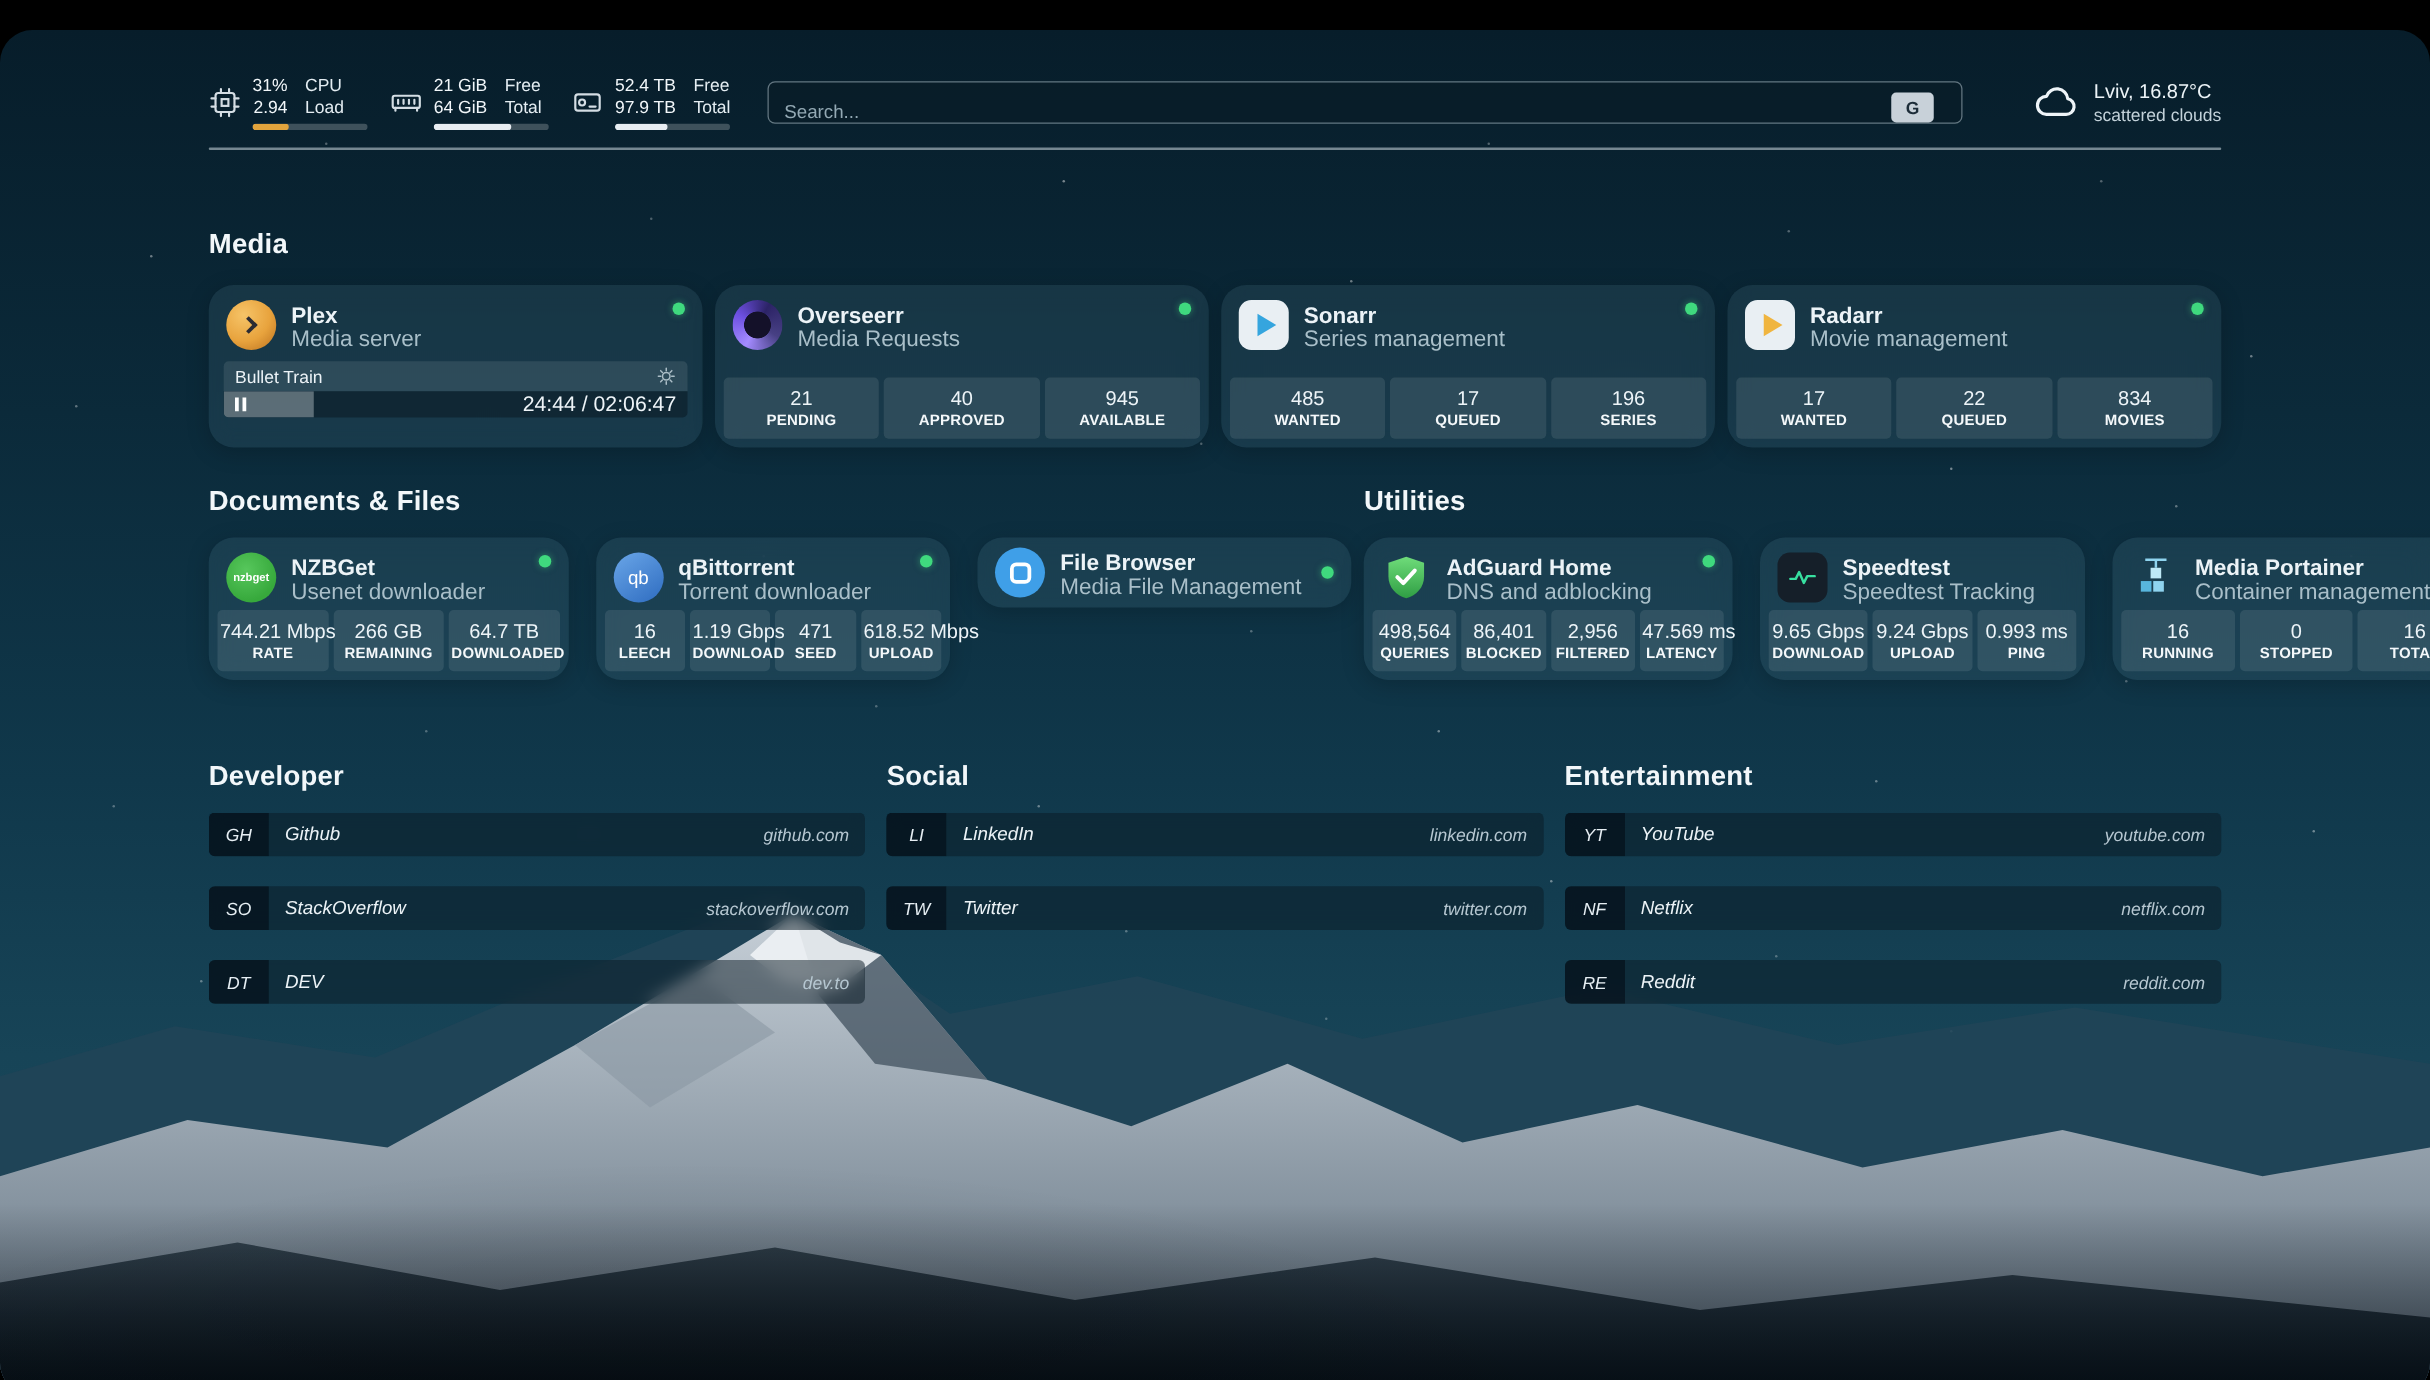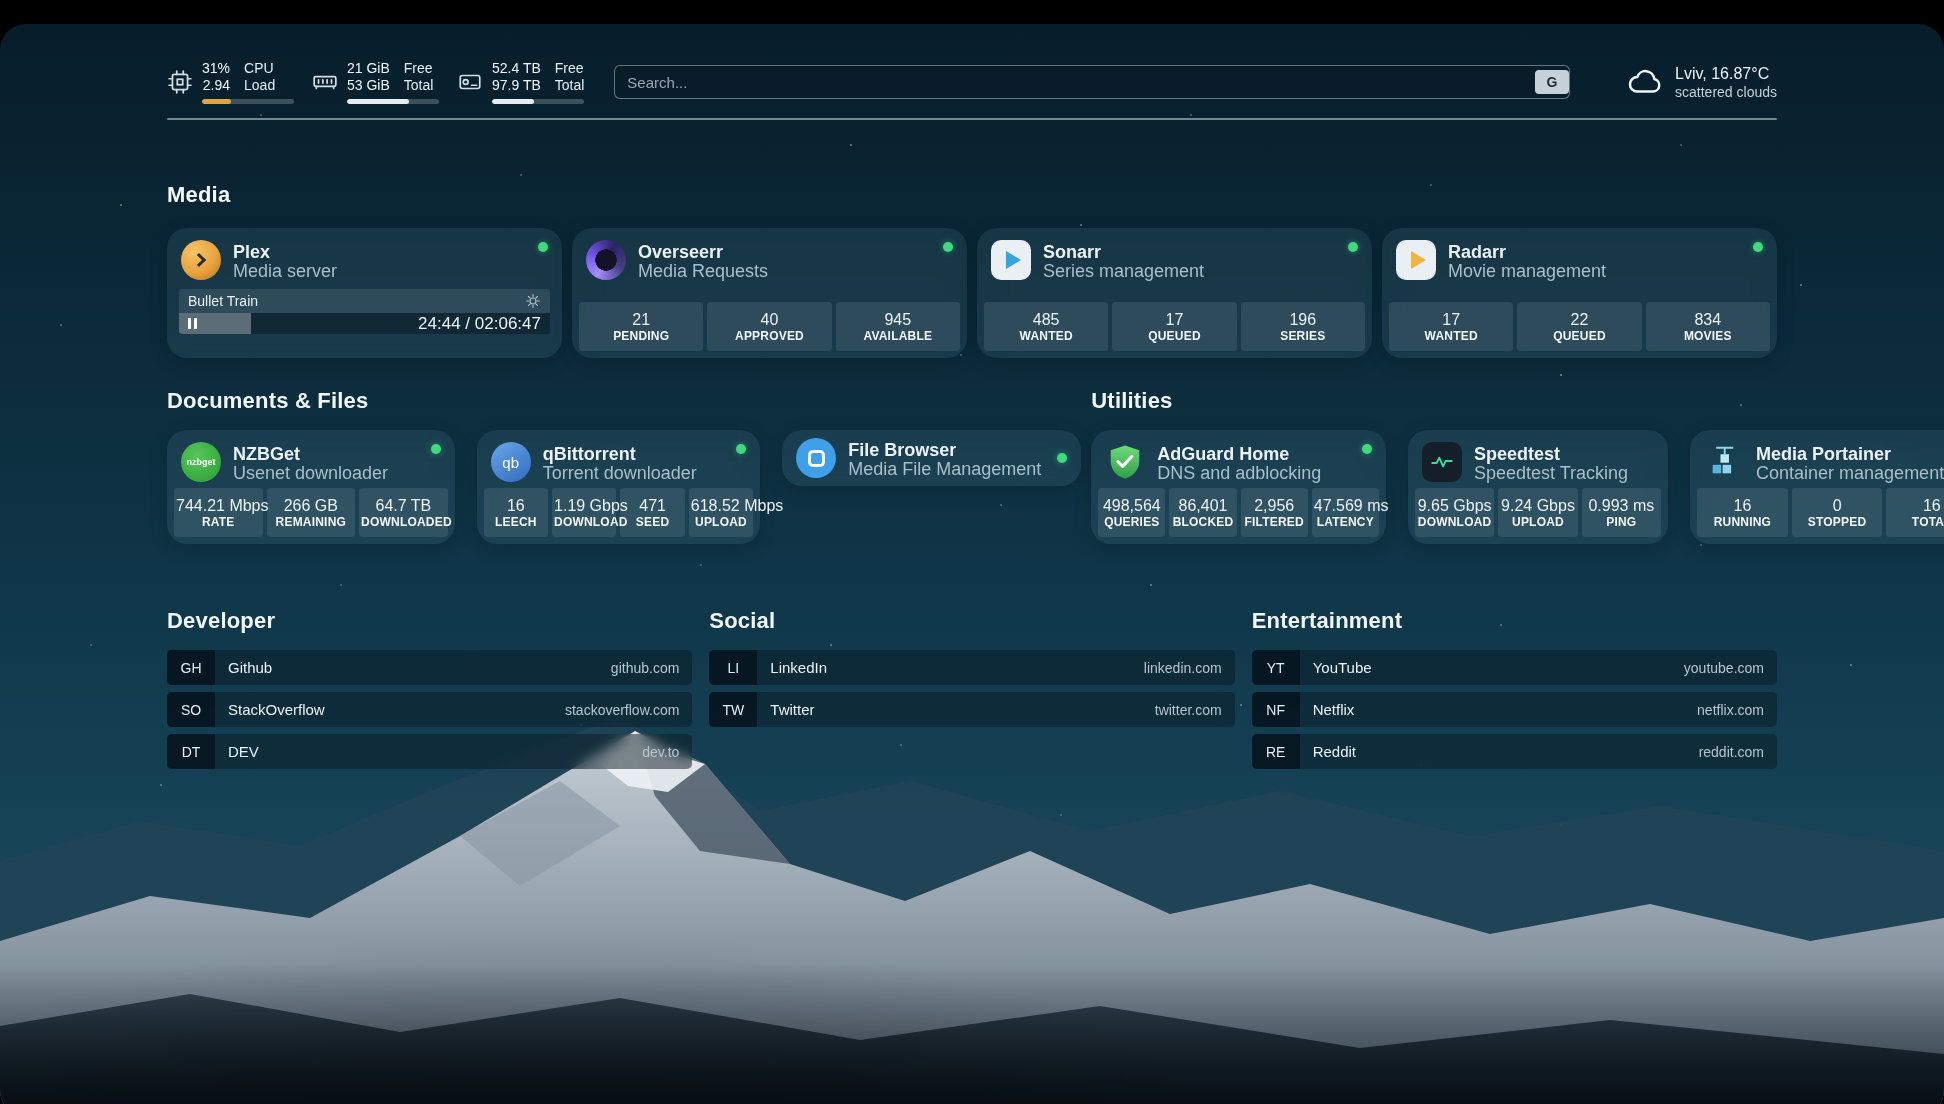--- a/index.html
+++ b/index.html
@@ -57,23 +57,23 @@
   .res-icon svg { width:26px; height:26px; display:block; }
   .res-body { display:flex; flex-direction:column; gap:5px; min-width:92px; }
   .res-cols { display:flex; gap:14px; font-size:14px; line-height:17px; }
   .res-col { display:flex; flex-direction:column; }
   .res-col.values { align-items:flex-end; color:#f2f7fa; }
   .res-col.labels { color:#e4edf2; }
   .res-bar { height:5px; border-radius:3px; background:rgba(255,255,255,.22); overflow:hidden; }
   .res-bar .fill { display:block; height:100%; border-radius:3px; background:var(--resource-bar,#e8edf2); }
   .res-bar .fill.cpu { background:var(--cpu-bar,#e2a43c); }
   .search {
-    flex:1; margin:0 56px 0 30px; display:flex; align-items:center; height:34px;
+    flex:1; margin:0 56px 0 30px; display:flex; align-items:flex-end; height:34px;
     background:rgba(10,28,38,.55); border:1px solid rgba(210,228,238,.45); border-radius:6px;
-    padding:0 0 0 12px;
+    padding:0 22px 0 12px;
   }
   .search input { flex:1; background:transparent; border:none; outline:none; color:#e8f1f5; font-size:15px; font-family:inherit; }
   .search input::placeholder { color:#93a9b4; }
   .g-btn {
     width:34px; height:24px; border:none; border-radius:4px; flex:none;
     background:rgba(226,235,241,.88); color:#1c2c38; font-weight:700; font-size:14px; font-family:inherit; cursor:pointer;
   }
   .weather { display:flex; align-items:center; gap:11px; }
   .weather-icon svg { width:38px; height:38px; display:block; }
   .weather-text { display:flex; flex-direction:column; }
@@ -115,21 +115,21 @@
   .gear svg { width:16px; height:16px; display:block; }
   .pm-bar { position:relative; height:21px; background:rgba(6,18,26,.45); border-radius:0 0 4px 4px; overflow:hidden; display:flex; align-items:center; }
   .pm-fill { position:absolute; left:0; top:0; bottom:0; background:rgba(238,246,250,.34); }
   .pm-pause { position:relative; margin-left:9px; width:9px; height:11px; border-left:3px solid #fff; border-right:3px solid #fff; }
   .pm-time { position:absolute; right:9px; font-size:17px; color:#eef4f8; }
   
   .two-col { margin-top:30px; display:grid; grid-template-columns:1fr 1fr; gap:10px; align-items:start; }
   .col-stack { margin-top:16px; display:flex; flex-direction:row; gap:22px; }
   
   .bookmarks { margin-top:64px; display:grid; grid-template-columns:repeat(3,1fr); gap:17px; align-items:start; padding-bottom:40px; }
-  .bm-list { margin-top:16px; display:flex; flex-direction:column; gap:7px; }
+  .bm-list { margin-top:16px; display:flex; flex-direction:column; gap:24px;font-style:italic; }
   .bm-row { display:flex; align-items:center; height:35px; background:rgba(10,26,36,.5); border-radius:5px; overflow:hidden; cursor:pointer; backdrop-filter:blur(6px); }
   .bm-abbr { width:48px; height:100%; flex:none; display:flex; align-items:center; justify-content:center; background:rgba(2,10,16,.55); font-size:14px; color:#e6eef3; }
   .bm-name { padding-left:13px; font-size:15px; white-space:nowrap; }
   .bm-url { margin-left:auto; padding-right:13px; font-size:14px; color:#b6c7d1; white-space:nowrap; }
   
   .icon-plex { background:radial-gradient(circle at 35% 30%, #f6c468, var(--plex-brand,#e8a33d) 55%, #b96f1e); }
   .plex-chevron { width:10px; height:10px; border-top:3px solid #2b2b33; border-right:3px solid #2b2b33; transform:rotate(45deg); margin-left:-4px; }
   .icon-overseerr {
     background:
       radial-gradient(circle at 50% 50%, #141129 0 37%, rgba(20,17,41,0) 39%),
@@ -206,21 +206,21 @@
           <span class="res-icon">
             <svg viewBox="0 0 24 24" fill="none" stroke="#dfe8ee" stroke-width="1.6" stroke-linecap="round">
               <rect x="2" y="7" width="20" height="9" rx="1.5"></rect>
               <path d="M6 10v3M10 10v3M14 10v3M18 10v3M4 16v2M20 16v2"></path>
             </svg>
           </span>
           <div class="res-body">
             <div class="res-cols">
               <div class="res-col values">
                 <span>21 GiB</span>
-                <span>53 GiB</span>
+                <span>64 GiB</span>
               </div>
               <div class="res-col labels">
                 <span>Free</span>
                 <span>Total</span>
               </div>
             </div>
             <div class="res-bar">
               <span class="fill" style="width: 67%;"></span>
             </div>
           </div>

